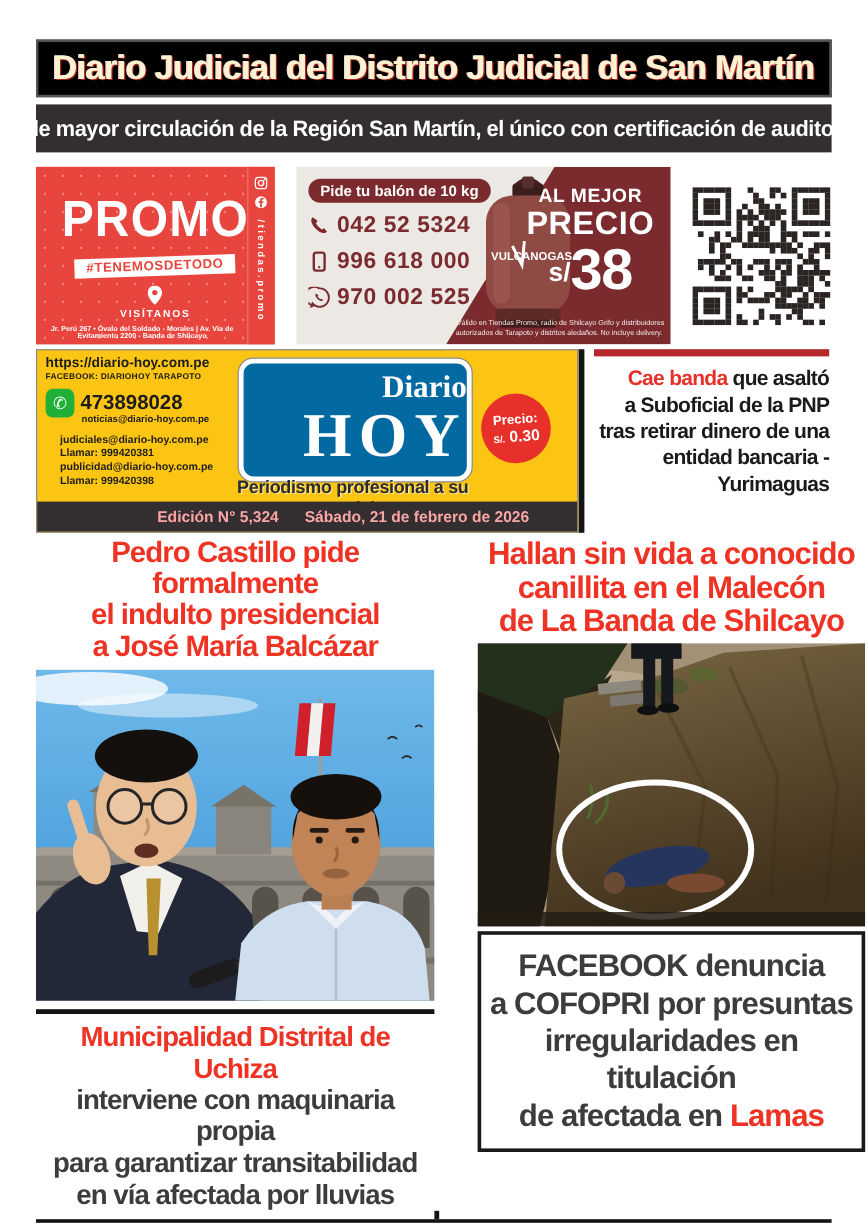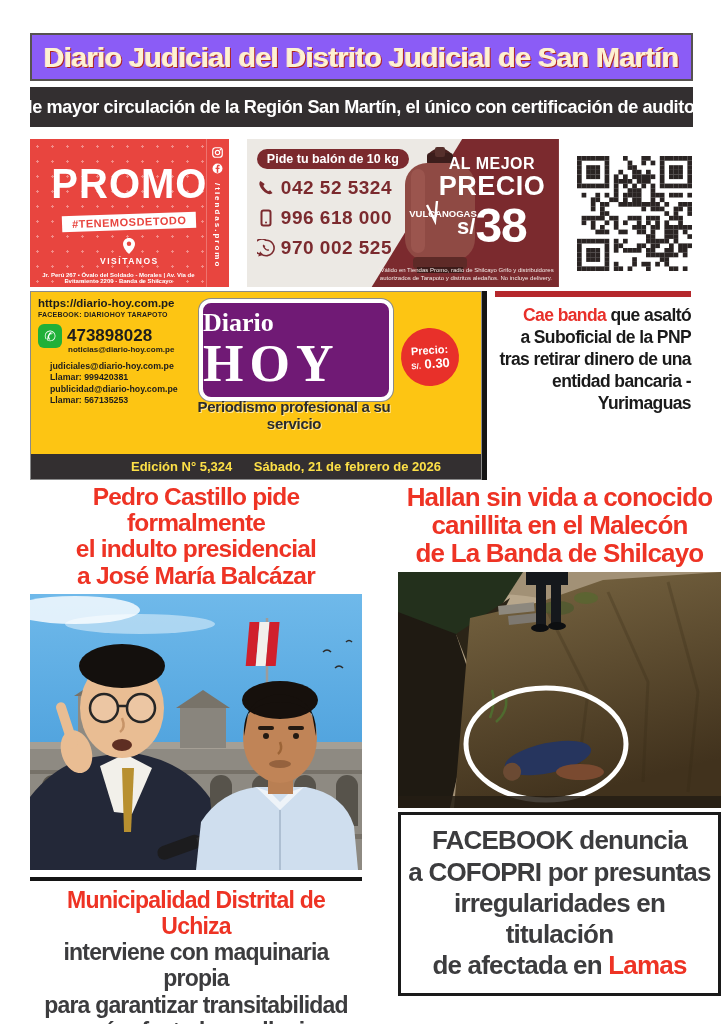--- a/index.html
+++ b/index.html
@@ -1,21 +1,21 @@
 <!DOCTYPE html>
 <html><head>
 <meta charset="utf-8">
 <style>
   html,body{margin:0;padding:0;background:#ffffff;}
   body{font-family:"Liberation Sans",sans-serif;}
   .page{position:relative;width:723px;height:1024px;background:#fff;overflow:hidden;}
   .inner{position:absolute;left:30px;top:33px;width:663px;}
 
   
-  .banner-red{height:44px;background:#8b5cf6;border:2px solid #565250;display:flex;align-items:center;justify-content:center;}
+  .banner-red{height:44px;background:#000000;border:2px solid #565250;display:flex;align-items:center;justify-content:center;}
   .banner-red span{font-size:28.5px;font-weight:800;letter-spacing:-.5px;color:#fdf2d2;text-shadow:1px 1px 0 #b0241e, -1px 0 0 #f9d9d0;white-space:nowrap;}
   .banner-black{margin-top:6px;height:40px;background:#332f30;display:flex;align-items:center;justify-content:center;}
   .banner-black span{font-size:18.5px;font-weight:800;color:#fff;letter-spacing:-.4px;transform:scaleX(.98);white-space:nowrap;}
 
   
   .ad-strip{margin-top:12px;height:148px;display:flex;gap:18px;}
   .promo{position:relative;width:209px;background:#e8453f;color:#fff;overflow:hidden;
          background-image:radial-gradient(rgba(255,255,255,.38) 1.1px,transparent 1.3px);background-size:15px 15px;}
   .promo-title{margin-top:22px;text-align:center;font-size:40px;font-weight:800;letter-spacing:1px;transform:scaleY(1.06);}
   .promo-ribbon{width:max-content;margin:8px auto 0;background:#fff;color:#e8453f;font-size:11px;font-weight:800;
@@ -39,42 +39,42 @@
   .gas-tag1{font-size:16px;font-weight:800;letter-spacing:.5px;}
   .gas-tag2{font-size:27px;font-weight:800;letter-spacing:.5px;margin-top:-2px;}
   .gas-price{display:flex;justify-content:center;align-items:flex-end;margin-top:2px;}
   .gas-cur{font-size:22px;font-weight:800;padding-bottom:7px;}
   .gas-num{font-size:48px;font-weight:800;line-height:.9;letter-spacing:-1px;}
   .gas-disc{position:absolute;right:4px;bottom:5px;width:178px;font-size:6px;line-height:1.35;color:#f2e9e6;text-align:center;}
 
   .qrbox{width:122px;background:#fff;display:flex;align-items:center;justify-content:center;}
 
   
-  .masthead-row{margin-top:4px;display:flex;height:189px;}
+  .masthead-row{margin-top:4px;display:flex;height:153px;}
   .masthead{position:relative;width:452px;background:#fdc513;border:1px solid #8a8a8a;box-sizing:border-box;}
   .mh-contacts{position:absolute;left:7px;top:5px;width:158px;color:#1d1d1d;}
   .mh-web{font-size:11.5px;font-weight:800;}
   .mh-fb{font-size:7px;font-weight:700;margin-top:2px;letter-spacing:.2px;}
   .mh-wa{display:flex;align-items:center;gap:5px;margin-top:6px;}
   .mh-wa-num{font-size:17px;font-weight:800;}
   .mh-wa-ico{width:24px;height:24px;background:#20b038;border-radius:6px;display:flex;align-items:center;justify-content:center;color:#fff;font-size:14px;}
   .mh-mail{font-size:8px;font-weight:800;margin-left:30px;margin-top:-3px;}
   .mh-lines{margin-top:7px;margin-left:12px;font-size:8.8px;font-weight:800;line-height:1.3;}
-  .mh-logo{position:absolute;left:168px;top:7px;width:186px;height:94px;background:#701a75;border:4px solid #fff;border-radius:12px;
-           box-shadow:0 0 0 1px #8a8a8a;display:flex;flex-direction:column;align-items:flex-start;justify-content:center;}
+  .mh-logo{position:absolute;left:168px;top:7px;width:186px;height:94px;background:#0369a1;border:4px solid #fff;border-radius:12px;
+           box-shadow:0 0 0 1px #8a8a8a;display:flex;flex-direction:column;align-items:flex-end;justify-content:center;}
   .mh-logo-sm{font-family:"Liberation Serif",serif;font-weight:700;font-size:26px;color:#fff;line-height:1;}
   .mh-logo-big{font-family:"Liberation Serif",serif;font-weight:700;font-size:52px;color:#fff;letter-spacing:6px;line-height:1;margin-top:2px;}
   .mh-slogan{position:absolute;left:148px;top:106px;width:230px;text-align:center;font-size:15px;font-weight:800;color:#2b2b2b;
              text-shadow:1px 1px 0 #ffe9a0;letter-spacing:-.3px;}
   .mh-price{position:absolute;right:22px;top:36px;width:58px;height:58px;border-radius:50%;background:#e8302a;color:#fff;
             display:flex;flex-direction:column;align-items:center;justify-content:center;transform:rotate(-4deg);}
   .mh-price-label{font-size:11px;font-weight:800;}
   .mh-price-val{font-size:13px;font-weight:800;}
   .mh-price-val .cur{font-size:8px;}
-  .mh-edition{position:absolute;left:0;right:0;bottom:0;height:25px;background:#332f30;color:#fde047;display:flex;align-items:center;}
+  .mh-edition{position:absolute;left:0;right:0;bottom:0;height:25px;background:#332f30;color:#fca5a5;display:flex;align-items:center;}
   .mh-edition span{font-size:13px;font-weight:700;}
   .mh-ed-n{margin-left:100px;}
   .mh-ed-d{margin-left:auto;margin-right:40px;}
   .mh-divider{width:5px;background:#141414;}
   .side-story{flex:1;padding:0 2px 0 8px;}
   .side-bar{height:6px;background:#b5282c;margin-bottom:8px;}
   .side-text{text-align:right;font-size:17.5px;font-weight:800;letter-spacing:-.6px;line-height:1.25;color:#1a1a1a;}
   .side-text .hl{color:#e8302a;}
 
   
@@ -496,21 +496,21 @@
           <div class="mh-fb">FACEBOOK: DIARIOHOY TARAPOTO</div>
           <div class="mh-wa">
             <span class="mh-wa-ico">✆</span>
             <span class="mh-wa-num">473898028</span>
           </div>
           <div class="mh-mail">noticias@diario-hoy.com.pe</div>
           <div class="mh-lines">
             <div>judiciales@diario-hoy.com.pe</div>
             <div>Llamar: 999420381</div>
             <div>publicidad@diario-hoy.com.pe</div>
-            <div>Llamar: 567135253</div>
+            <div>Llamar: 999420398</div>
           </div>
         </div>
         <div class="mh-logo">
           <div class="mh-logo-sm">Diario</div>
           <div class="mh-logo-big">HOY</div>
         </div>
         <div class="mh-slogan">Periodismo profesional a su servicio</div>
         <div class="mh-price">
           <span class="mh-price-label">Precio:</span>
           <span class="mh-price-val">

